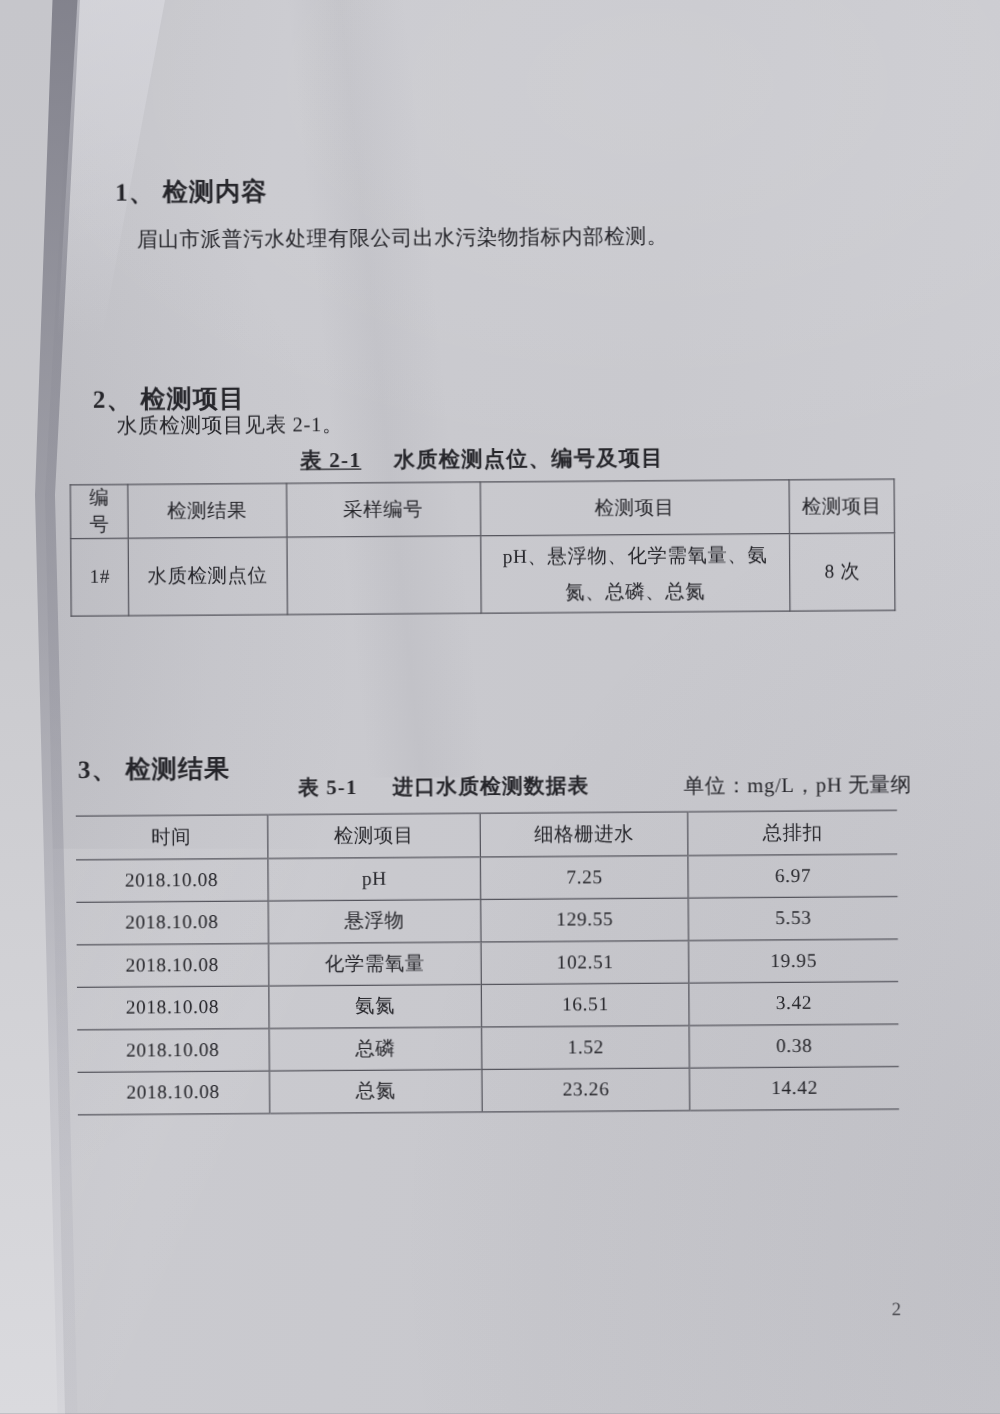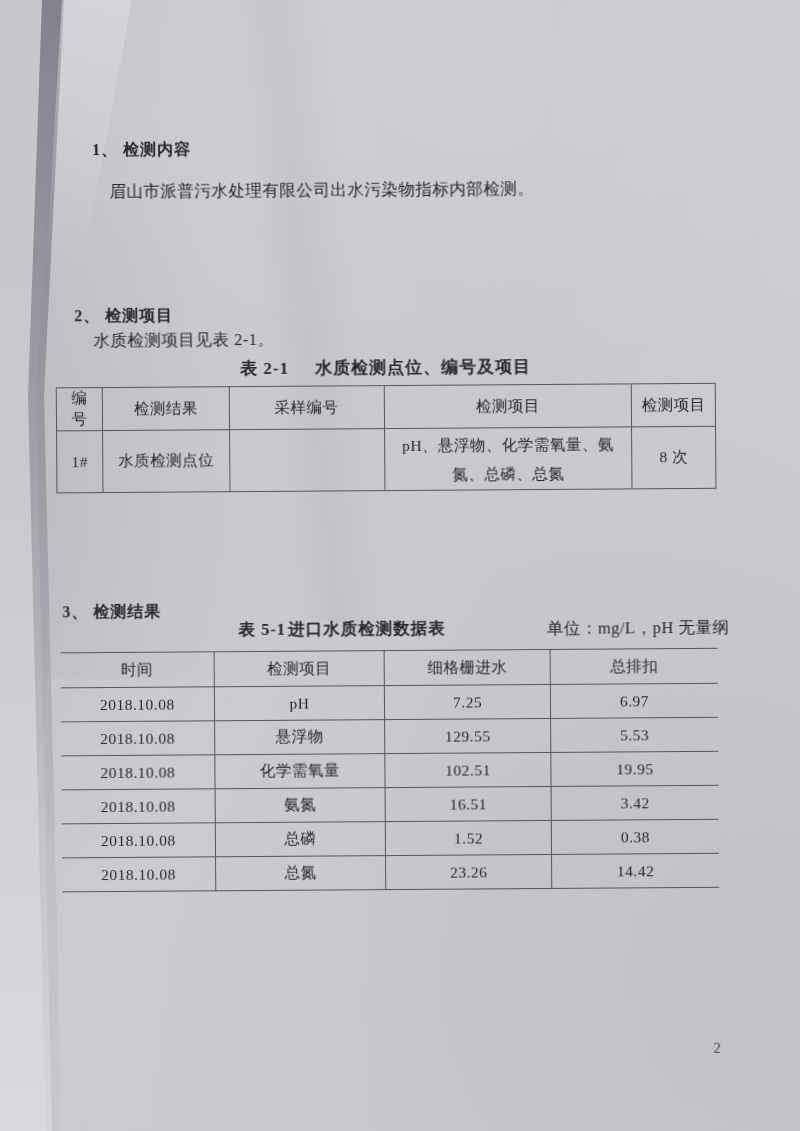--- a/index.html
+++ b/index.html
@@ -37,36 +37,36 @@
     background:linear-gradient(180deg, rgba(108,108,120,0.75) 0%, rgba(128,128,140,0.5) 45%, rgba(158,158,170,0.28) 75%, rgba(180,180,190,0.12) 100%);
     clip-path:polygon(42px 0,64px 0,44px 35%,62px 100%,46px 100%,28px 35%);
   }
   .page-fold{
     position:absolute;left:0;top:0;width:140px;height:300px;
     background:linear-gradient(180deg, rgba(222,222,228,0.55), rgba(222,222,228,0.0) 90%);
     clip-path:polygon(62px 0,132px 0,76px 100%,44px 100%);
   }
   
   .content{position:absolute;inset:0;transform:rotate(-0.4deg);}
-  .h-sec{position:absolute;font-size:16px;font-weight:bold;letter-spacing:1px;white-space:nowrap;}
+  .h-sec{position:absolute;font-size:20px;font-weight:bold;letter-spacing:1px;white-space:nowrap;}
   .para{position:absolute;font-size:16.5px;letter-spacing:0.5px;white-space:nowrap;}
   .caption{position:absolute;font-size:17px;font-weight:bold;letter-spacing:1px;text-align:center;}
-  .caption .cap-label{margin-right:26px;}
+  .caption .cap-label{margin-right:26px;text-decoration:underline;}
   table{border-collapse:collapse;table-layout:fixed;}
   
   .t1{position:absolute;left:57px;top:385px;width:660px;font-size:15.5px;}
   .t1 th,.t1 td{border:1.2px solid #55555d;text-align:center;vertical-align:middle;font-weight:normal;padding:0 8px;letter-spacing:0.5px;}
   .t1 thead tr{height:42px;}
   .t1 tbody tr{height:62px;}
   .t1 td.wrap{line-height:29px;}
   
   .t2wrap{position:absolute;left:60px;top:618px;width:657px;}
   .t2cap{position:relative;height:32px;font-size:16.5px;}
   .t2cap .grp{position:absolute;left:178px;top:0;font-weight:bold;letter-spacing:1px;white-space:nowrap;}
-  .t2cap .grp .cap-label{margin-right:2px;}
+  .t2cap .grp .cap-label{margin-right:28px;}
   .t2cap .unit{position:absolute;right:-12px;top:1px;font-weight:normal;letter-spacing:0.5px;white-space:nowrap;}
   .t2{width:657px;font-size:15.5px;}
   .t2 th,.t2 td{border-top:1.2px solid #55555d;text-align:center;vertical-align:middle;font-weight:normal;padding:0 6px;letter-spacing:0.5px;}
   .t2 td+td,.t2 th+th{border-left:1.2px solid #55555d;}
   .t2 tr:last-child td{border-bottom:1.2px solid #55555d;}
   .t2 thead tr{height:35px;}
   .t2 tbody tr{height:34px;}
   .pagenum{position:absolute;left:710px;top:1042px;font-size:15px;color:#46464c;}
   
   .content{filter:blur(0.25px);}

